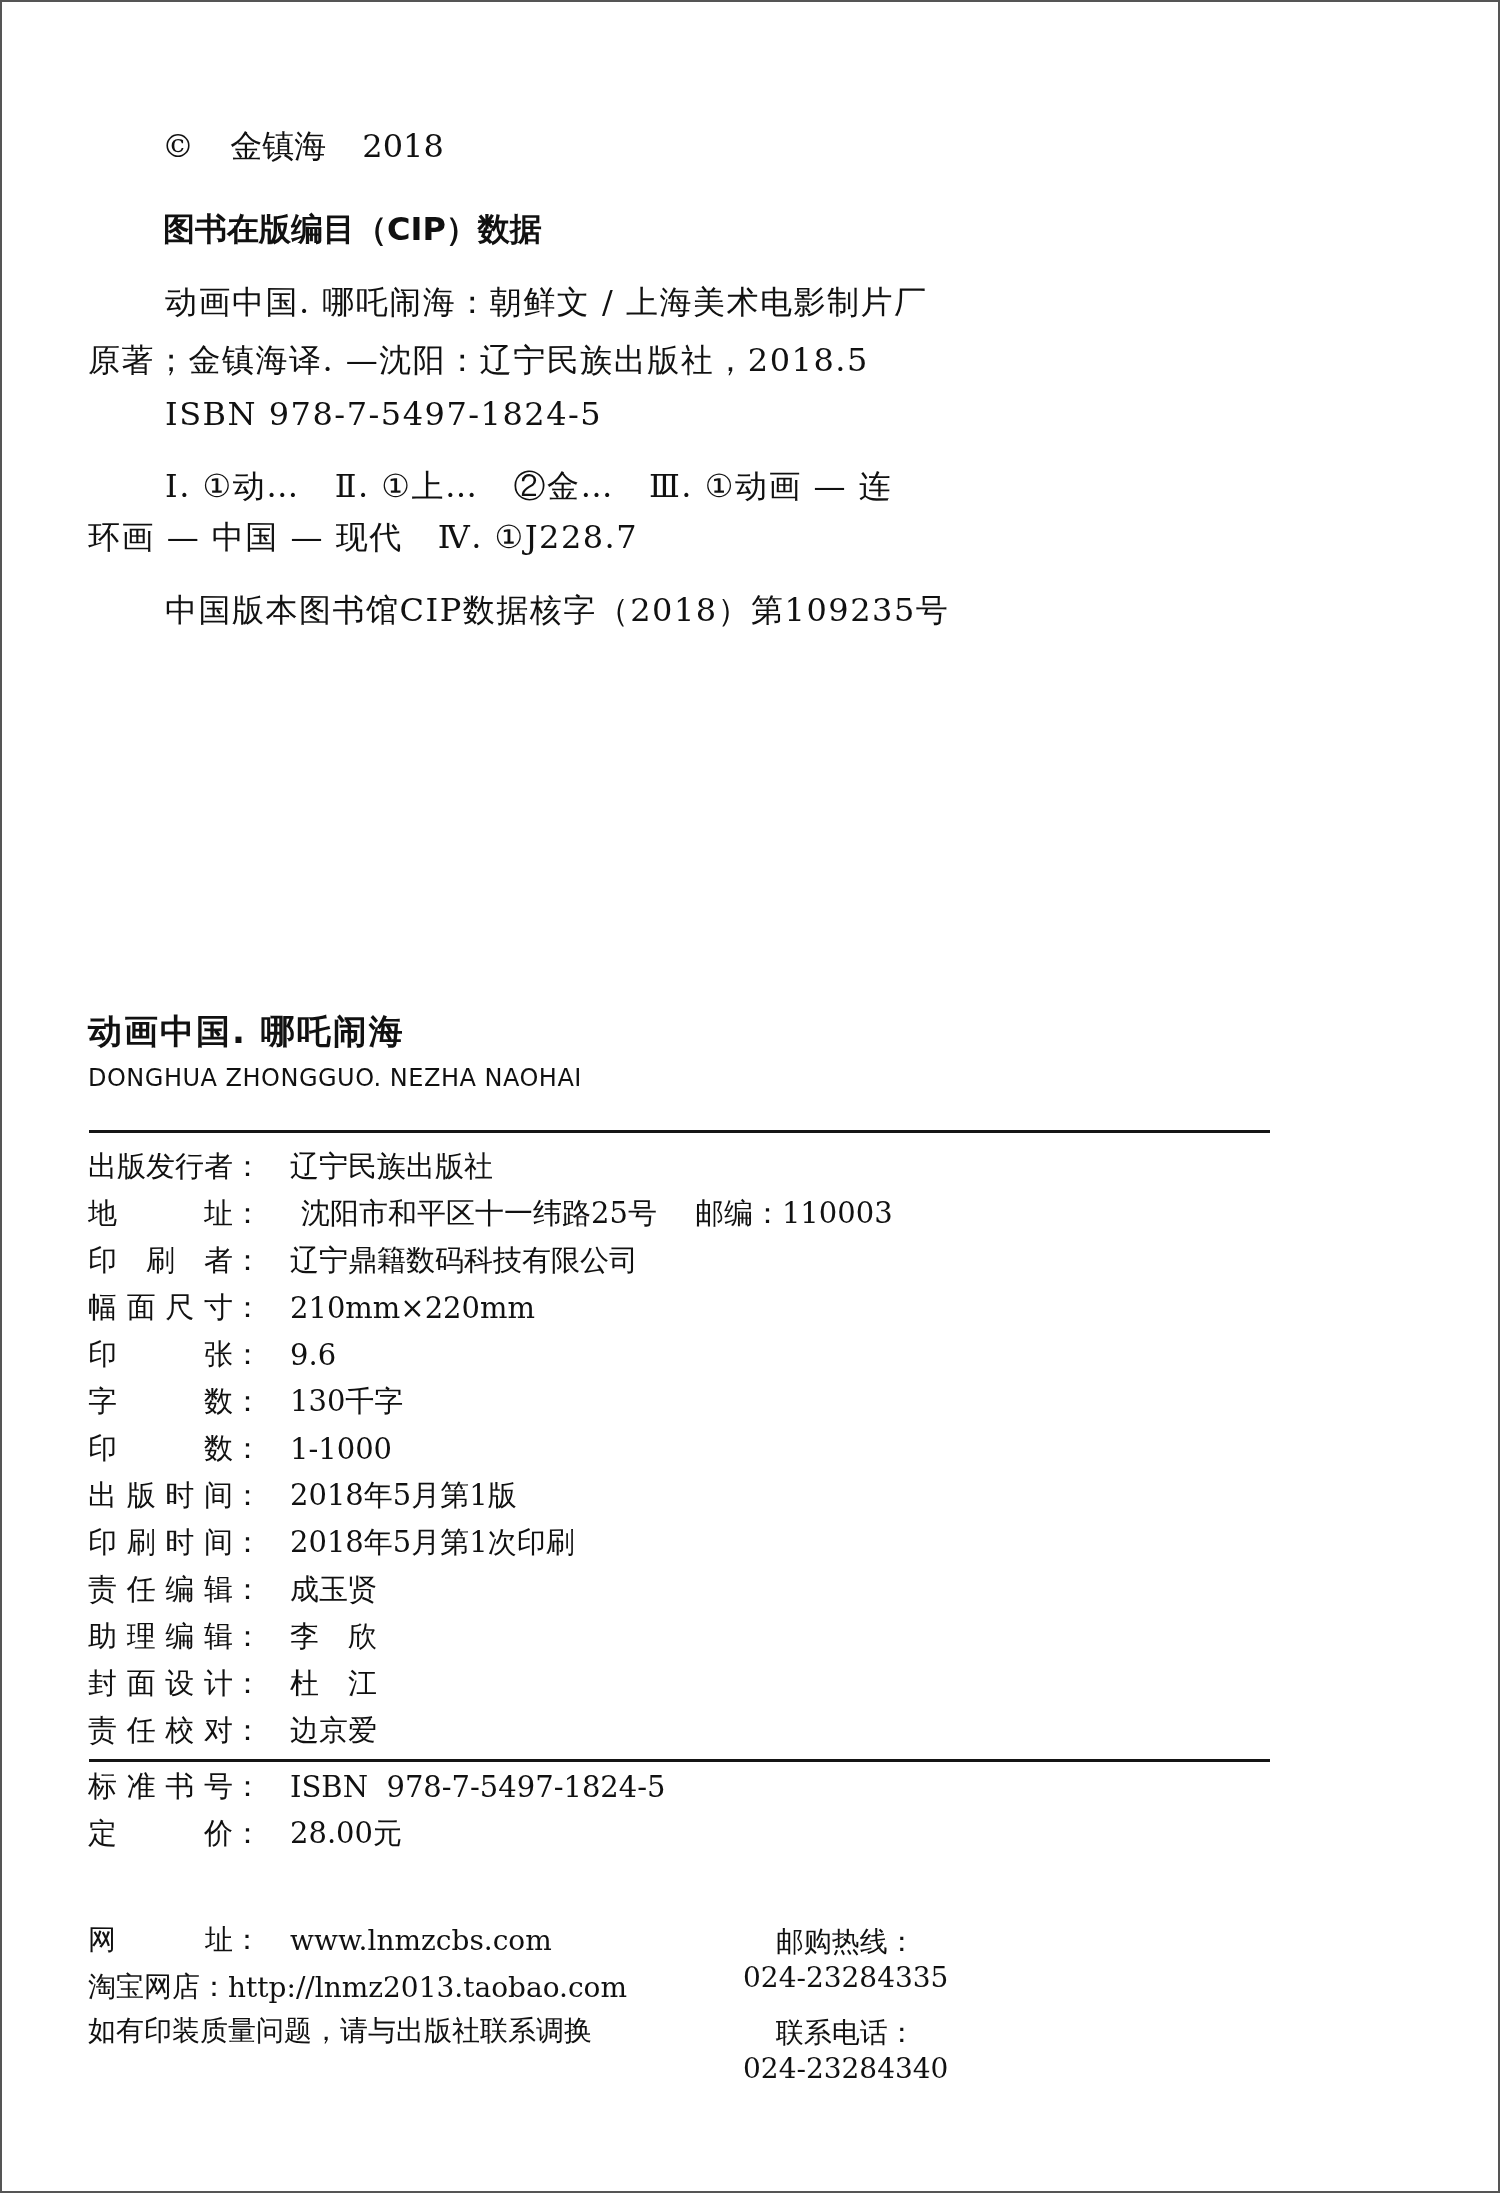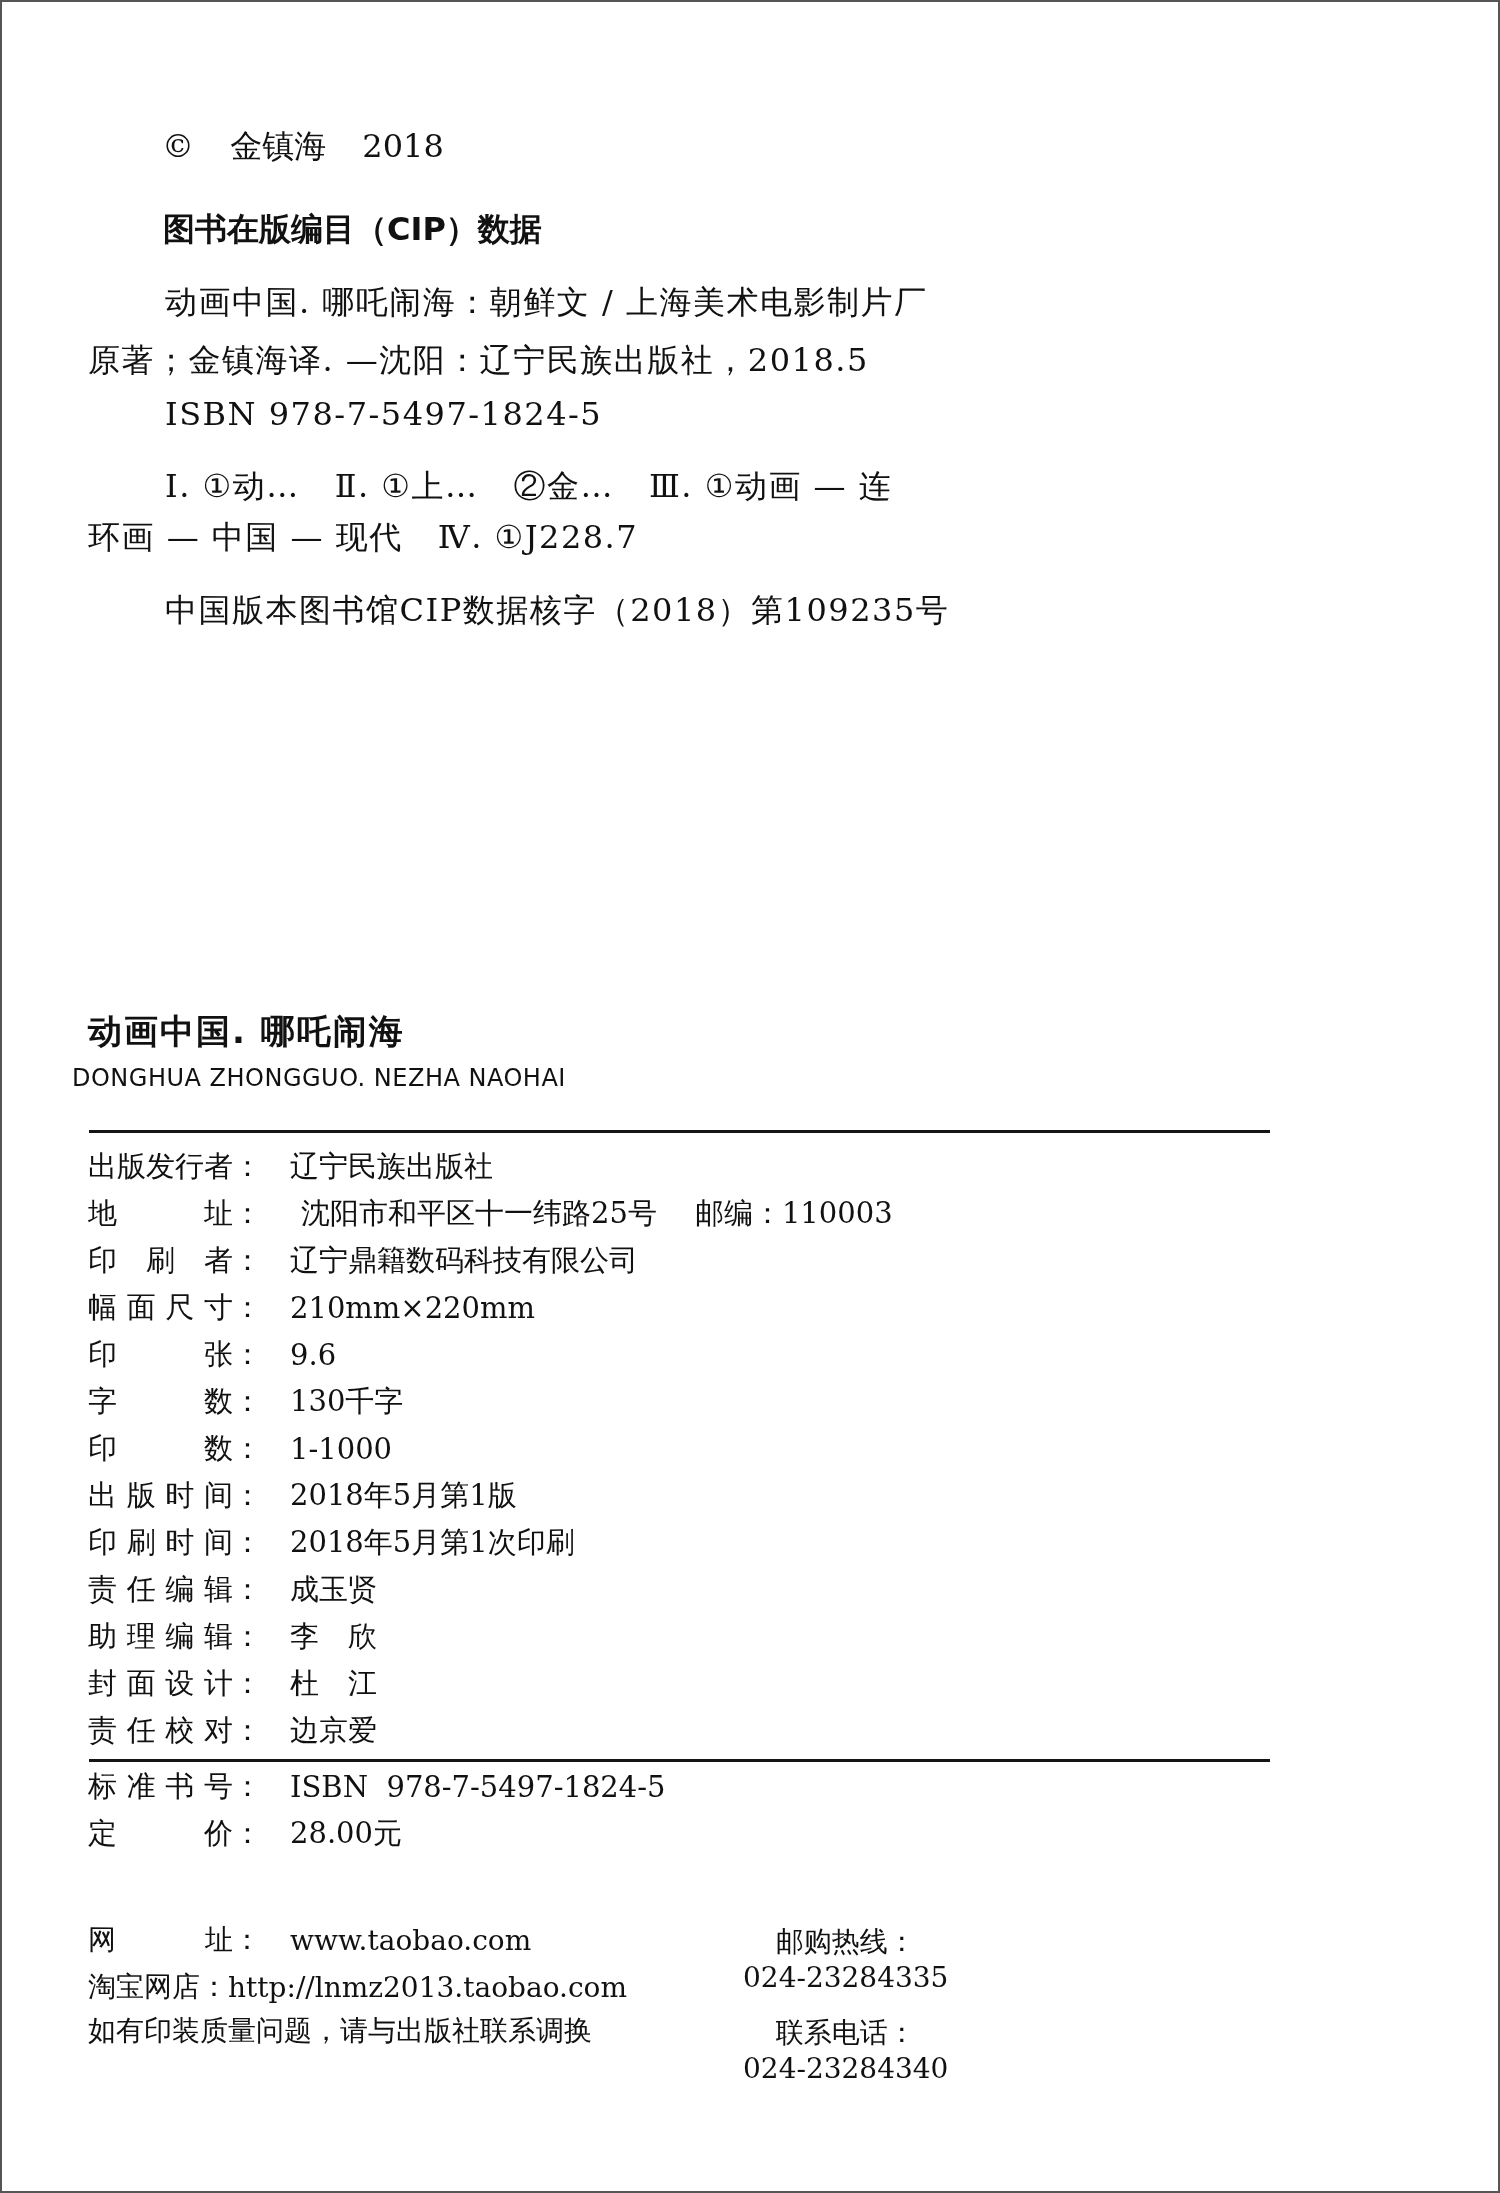--- a/index.html
+++ b/index.html
@@ -15,21 +15,21 @@
     background: #ffffff;
   }
   .abs { position: absolute; white-space: nowrap; line-height: 1; }
   .serif { font-family: "DejaVu Serif", "Liberation Serif", serif; }
   .sans { font-family: "DejaVu Sans", "Liberation Sans", sans-serif; }
   .copyright { left: 162px; top: 130px; font-size: 32px; }
   .copyright span { margin-right: 26px; }
   .cip-heading { left: 163px; top: 213px; font-size: 32px; font-weight: bold; }
   .cip-line { font-size: 32px; letter-spacing: 1.5px; }
   .book-title { left: 88px; top: 1014px; font-size: 34px; font-weight: bold; letter-spacing: 2px; }
-  .book-subtitle { left: 72px; top: 1066px; font-size: 24px; letter-spacing: 0.5px; }
+  .book-subtitle { left: 88px; top: 1066px; font-size: 24px; letter-spacing: 0.5px; }
   .rule { position: absolute; left: 89px; width: 1181px; height: 3px; background: #151515; }
   .info-row { position: absolute; left: 88px; height: 34px; display: flex; align-items: center; font-size: 29px; white-space: nowrap; }
   .info-label { width: 145px; display: flex; justify-content: space-between; }
   .info-label span { display: inline-block; }
   .info-colon { width: 57px; }
   .info-value { }
   .foot-row { position: absolute; left: 88px; height: 34px; display: flex; align-items: center; font-size: 28px; white-space: nowrap; }
   .foot-right { position: absolute; left: 743px; height: 34px; display: flex; align-items: center; font-size: 28px; white-space: nowrap; flex-direction: column; }
   .foot-label4 { width: 145px; display: flex; justify-content: space-between; }
 </style>
@@ -203,21 +203,21 @@
   <span class="info-colon">：</span>
   <span class="info-value">28.00元</span>
 </div>
 
 <div class="foot-row serif" style="top:1923px;">
   <span class="foot-label4" id="web-label">
       <span>网</span>
       <span>址</span>
     </span>
   <span style="width:57px;">：</span>
-  <span>www.taobao.com</span>
+  <span>www.lnmzcbs.com</span>
 </div>
 <div class="foot-right serif" style="top:1923px;">
   <span>邮购热线：</span>
   <span>024-23284335</span>
 </div>
 <div class="foot-row serif" style="top:1970px;">
   <span>淘宝网店：</span>
   <span>http://lnmz2013.taobao.com</span>
 </div>
 <div class="foot-row serif" style="top:2014px;">

